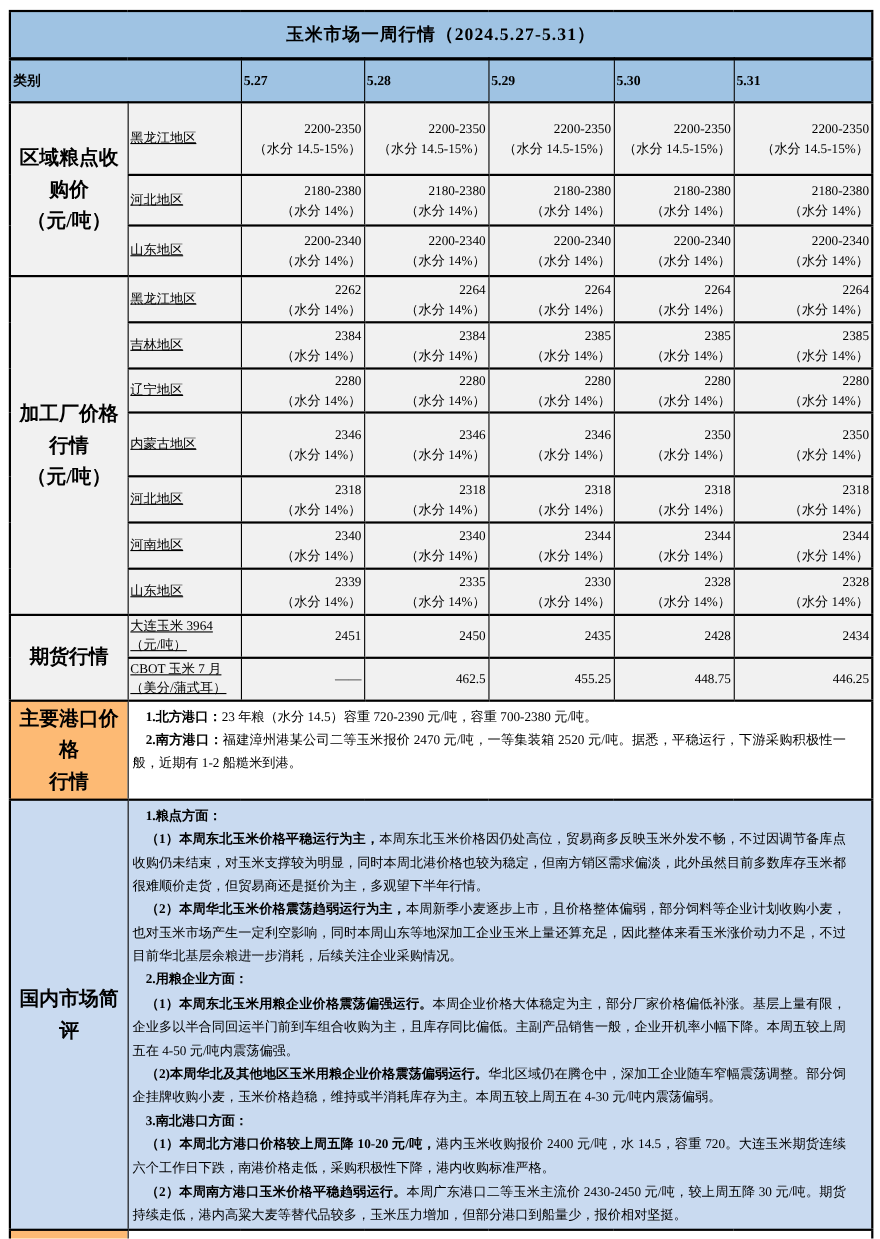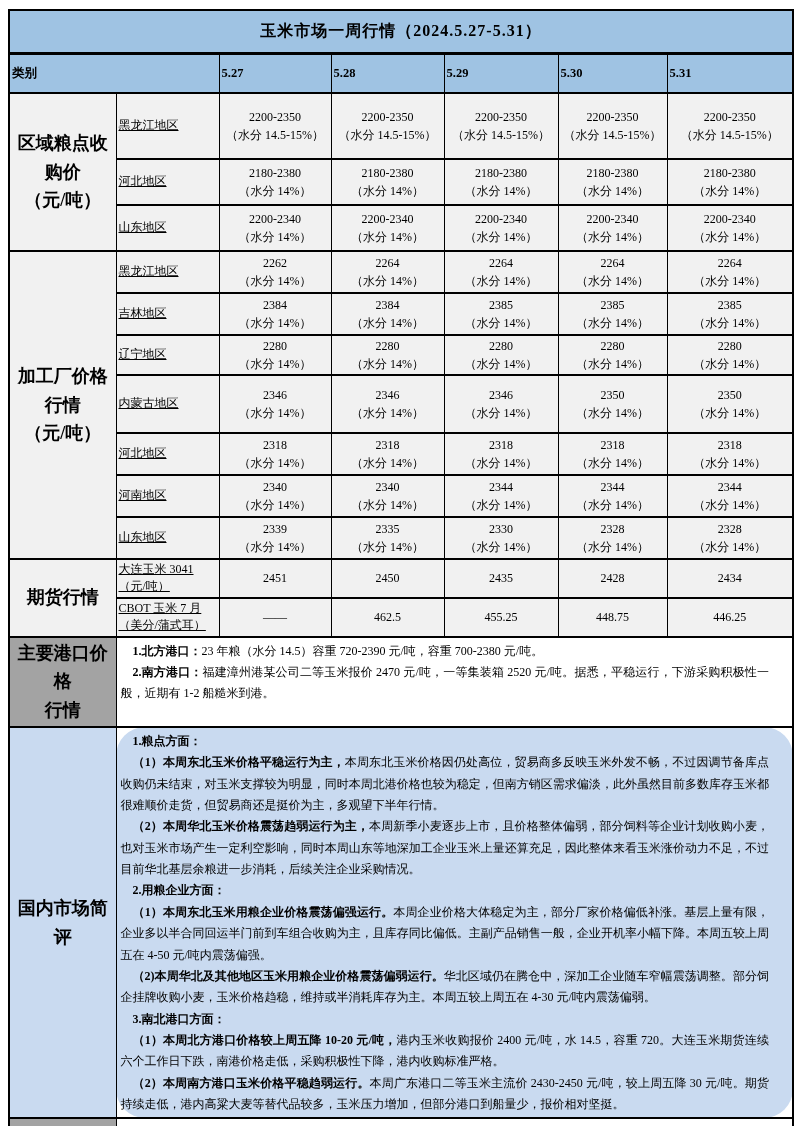--- a/index.html
+++ b/index.html
@@ -4,25 +4,25 @@
 <style>
   html,body{margin:0;padding:0;background:#ffffff;}
   body{width:800px;height:1126px;font-family:"Liberation Serif","DejaVu Serif",serif;color:#000;}
   .page{box-sizing:border-box;width:800px;height:1126px;padding:9px 8px 8px 8px;}
   table{border-collapse:collapse;table-layout:fixed;width:784px;border:2px solid var(--border,#000);}
   td{border:1px solid var(--border,#000);border-top-width:2px;border-bottom-width:2px;padding:1px 2px;vertical-align:middle;}
   td.title{background:var(--header_blue,#9fc3e3);font-weight:bold;font-size:16px;text-align:center;border-bottom-width:3px;letter-spacing:1px;margin-top:22px;}
   tr.hdr td{background:var(--header_blue,#9fc3e3);font-weight:bold;font-size:12.5px;text-align:left;}
   td.seclabel{background:var(--cell_gray,#f1f1f1);font-weight:bold;font-size:18px;text-align:center;line-height:1.6;}
   td.sub{background:var(--cell_gray,#f1f1f1);font-size:12px;text-align:left;line-height:1.45;text-decoration:underline;}
-  td.val{background:var(--cell_gray,#f1f1f1);font-size:12px;text-align:center;line-height:1.5;}
-  td.textcell{background:#fff;font-size:12px;vertical-align:top;text-align:justify;line-height:1.78;padding:3px 23px 2px 4px;border-radius:29px;}
+  td.val{background:var(--cell_gray,#f1f1f1);font-size:12px;text-align:right;line-height:1.5;}
+  td.textcell{background:#fff;font-size:12px;vertical-align:top;text-align:justify;line-height:1.78;padding:3px 23px 2px 4px;}
   td.textcell p{margin:0;text-indent:1em;}
   .bluecell{background:var(--review_blue,#c9daf0) !important;}
-  td.newslabel,td.portlabel{background:#a3a3a3;}
+  td.newslabel,td.portlabel{background:#fdba74;}
   td.newscell{background:#ffffff;font-size:12px;vertical-align:middle;text-align:justify;line-height:1.9;padding:2px 10px 2px 4px;}
   td.newscell p{margin:0;text-indent:2em;}
   b.lead{font-weight:bold;}
 </style>
 </head>
 <body>
 
 <div class="page">
 <table>
   <colgroup>
@@ -285,21 +285,21 @@
           </td>
     <td class="val">
             <div>2328</div>
             <div>（水分 14%）</div>
           </td>
   </tr>
 
   <tr style="height:37px">
     <td rowspan="2" class="seclabel">期货行情</td>
     <td class="sub">
-            <div>大连玉米 3041</div>
+            <div>大连玉米 3964</div>
             <div>（元/吨）</div>
           </td>
     <td class="val">2451</td>
     <td class="val">2450</td>
     <td class="val">2435</td>
     <td class="val">2428</td>
     <td class="val">2434</td>
   </tr>
   <tr style="height:37px">
     <td class="sub">

